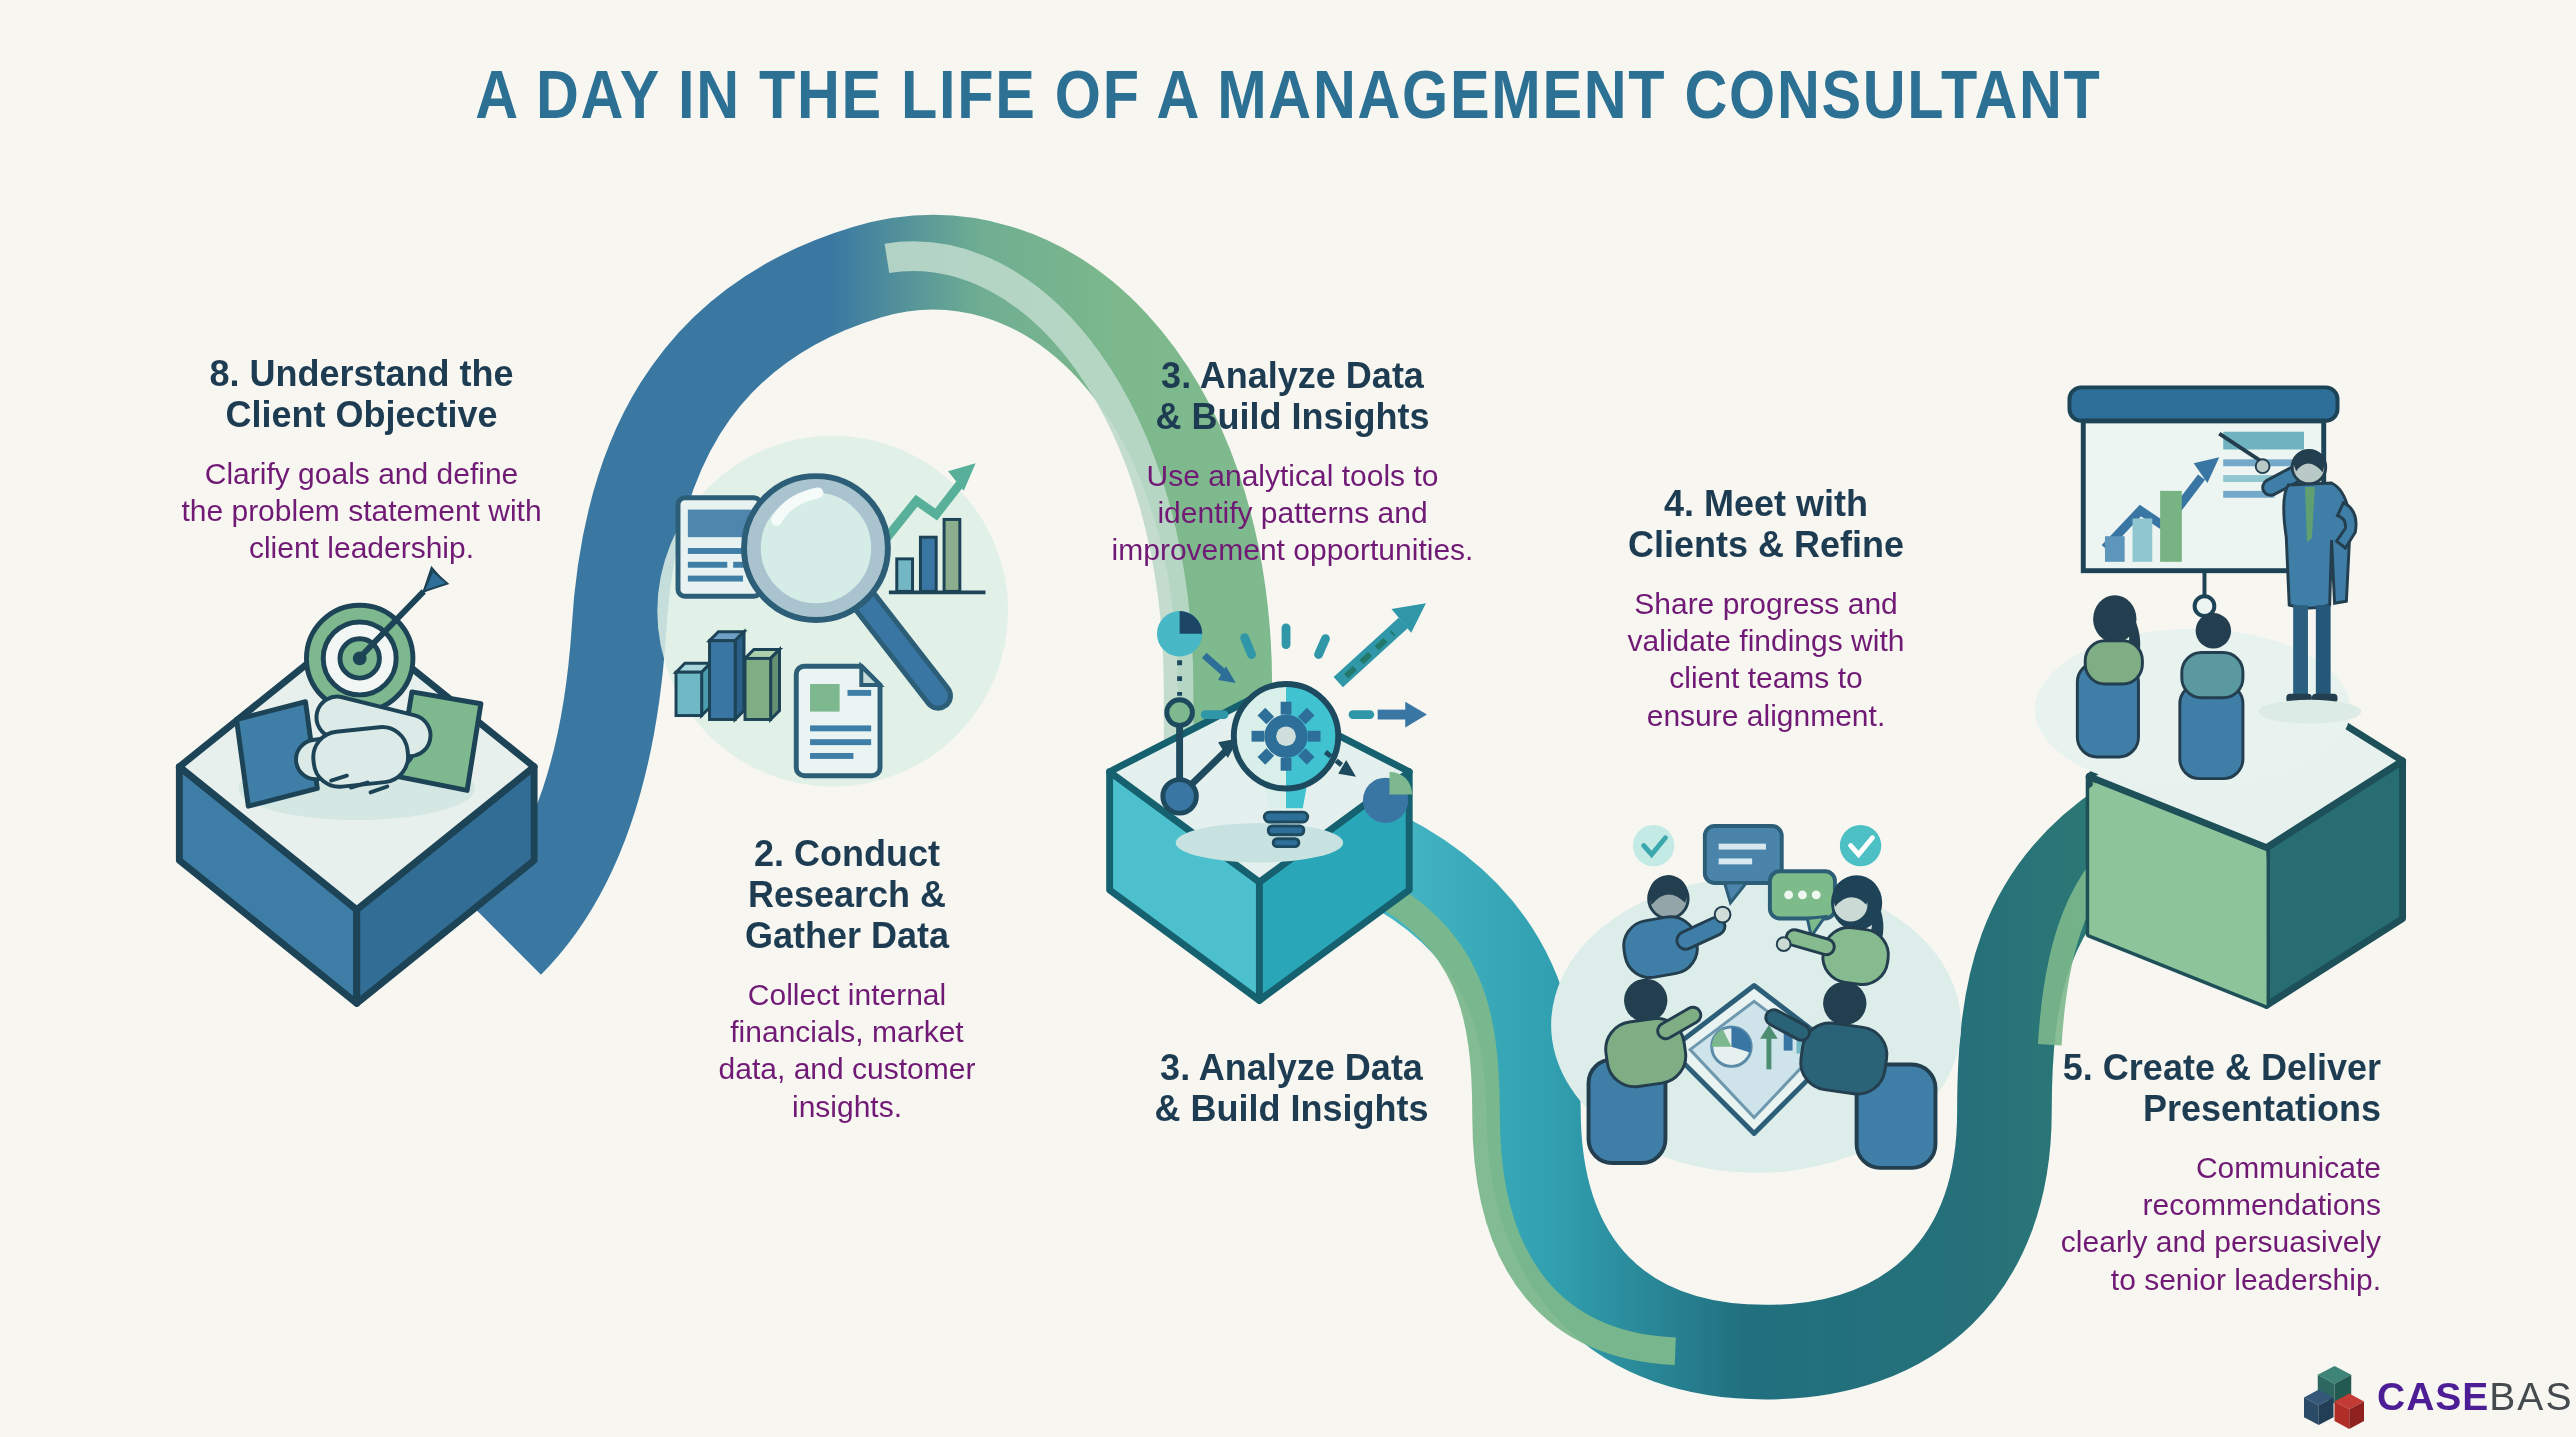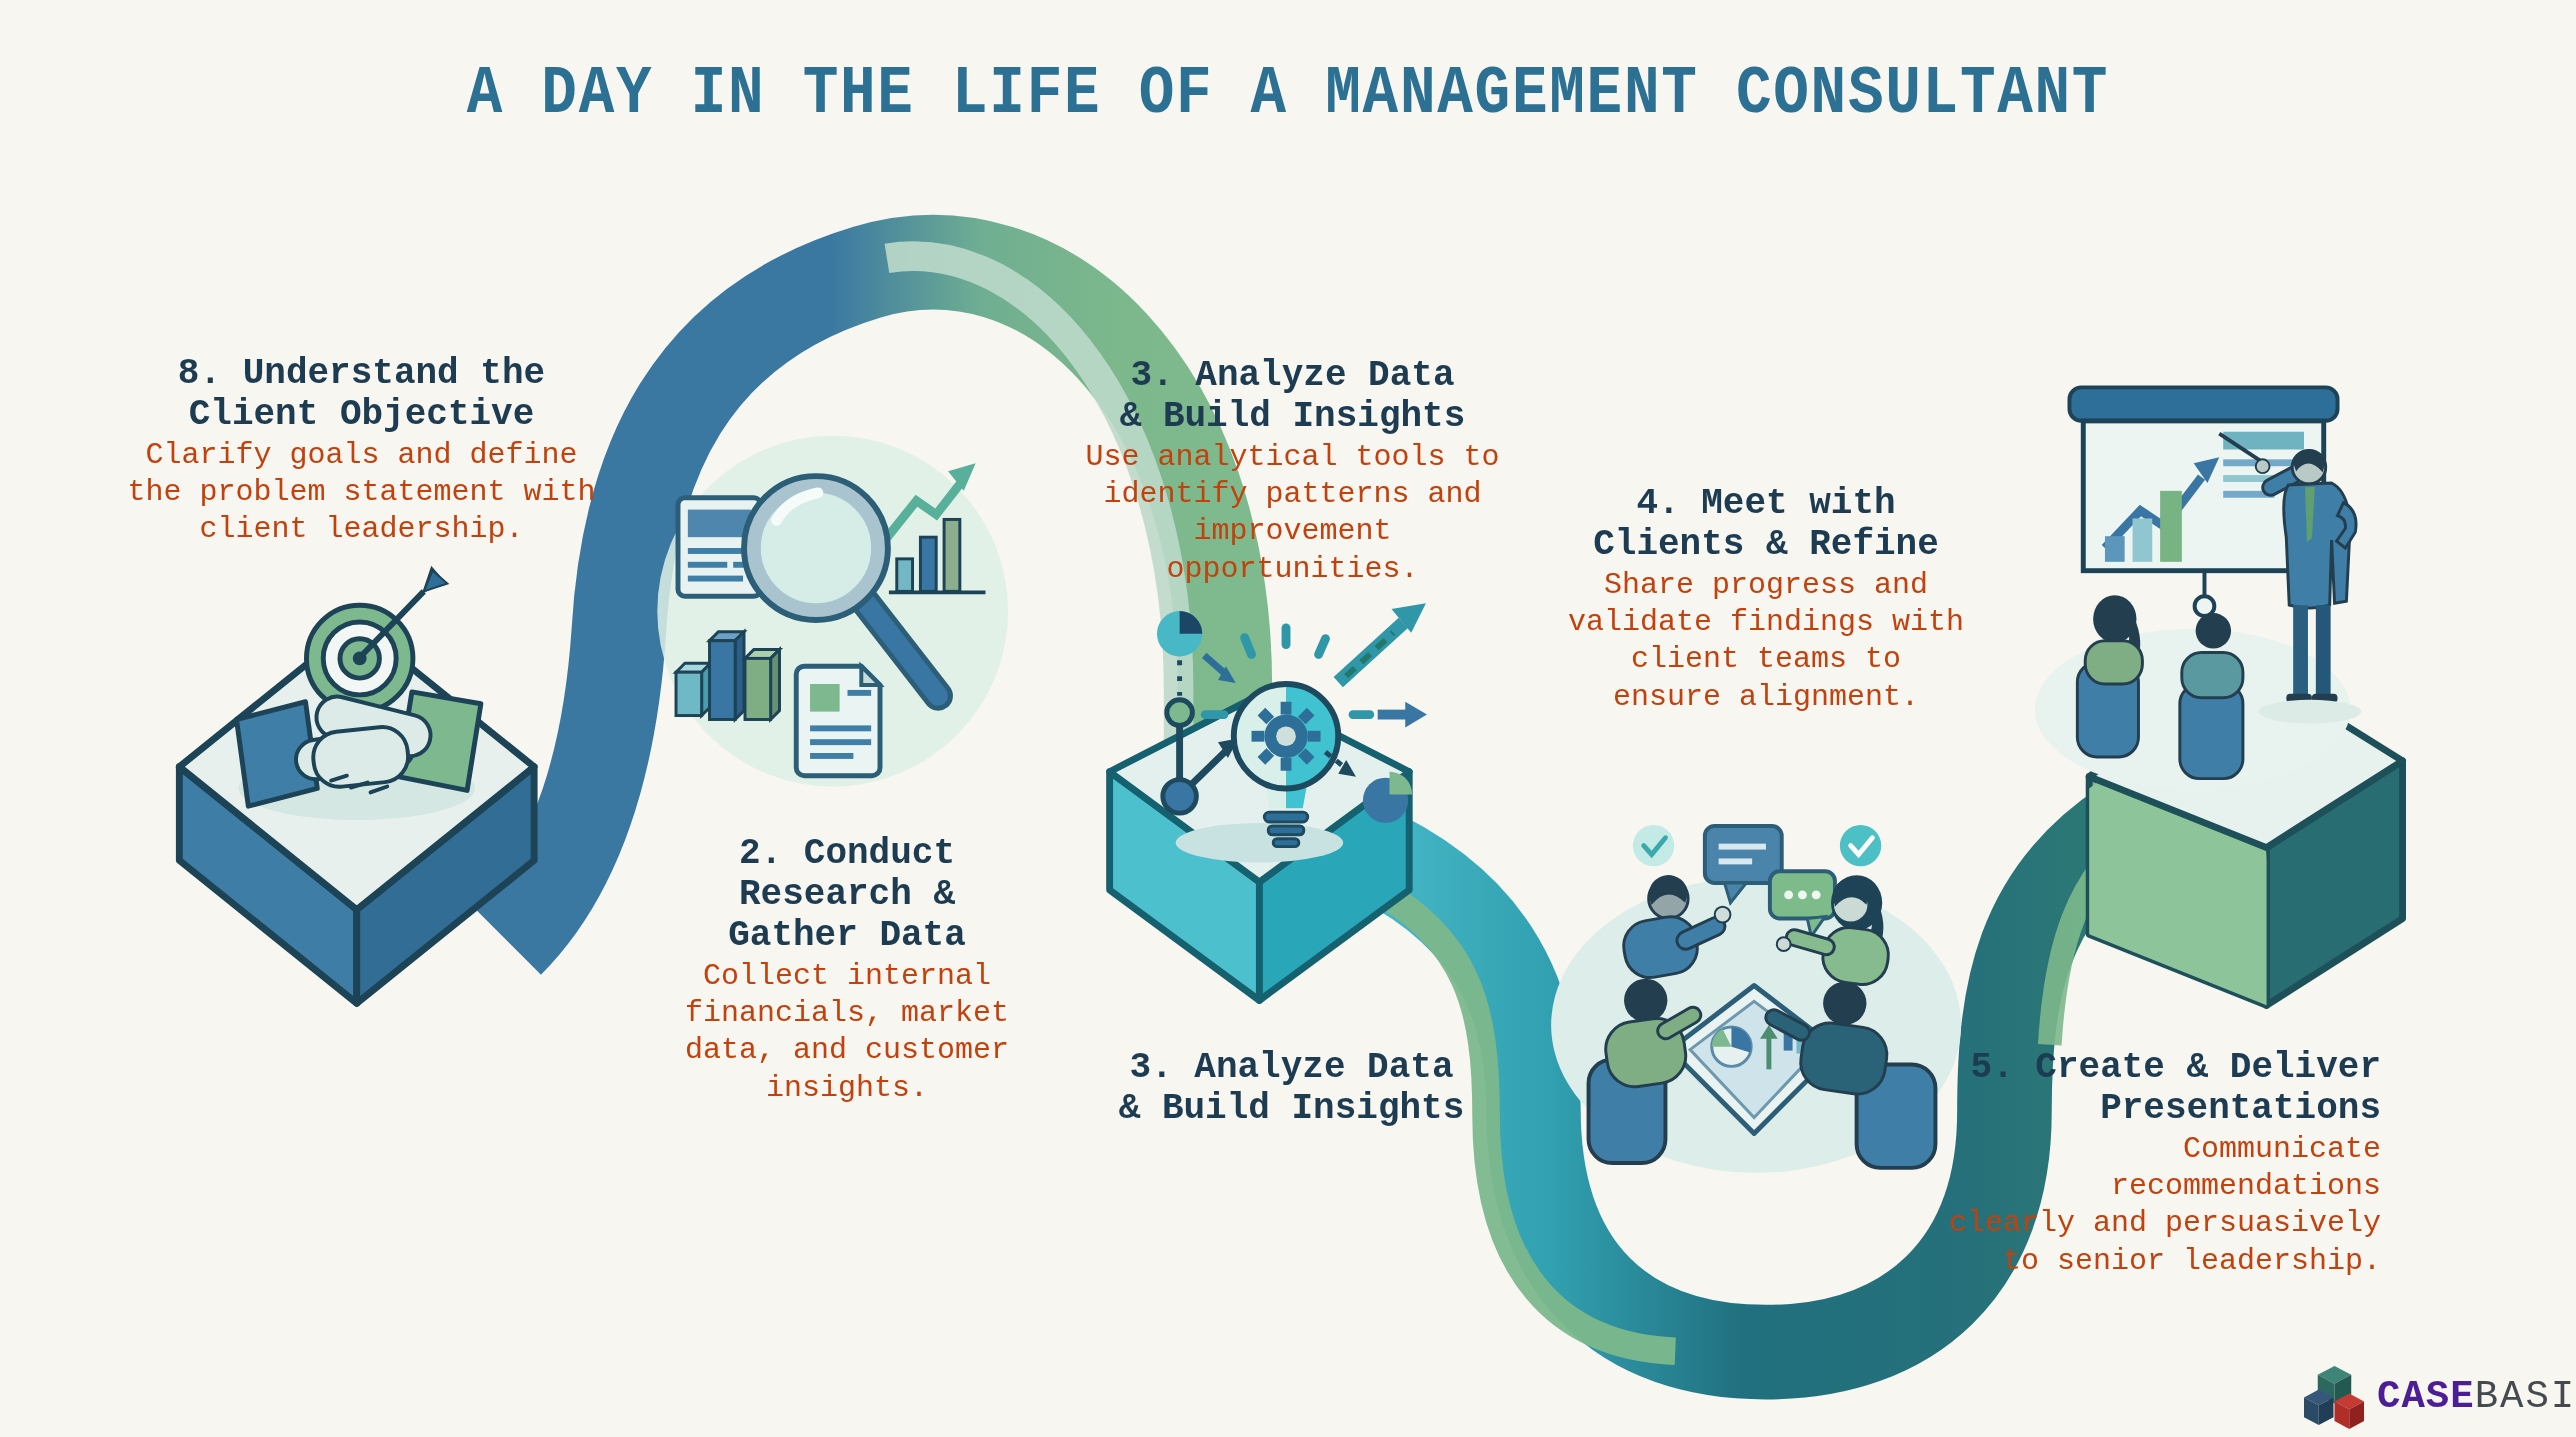--- a/index.html
+++ b/index.html
@@ -1,24 +1,24 @@
 <!DOCTYPE html>
 <html><head>
 <meta charset="utf-8">
 <style>
   html,body{margin:0;padding:0;background:#e8e8e4;}
   .canvas{position:relative;width:2576px;height:1438px;background:#f7f6f1;overflow:hidden;
-          font-family:Liberation Mono, monospace;}
+          font-family:Liberation Sans, sans-serif;}
   .artwork{position:absolute;left:0;top:0;width:2576px;height:1438px;}
   .title{position:absolute;left:0;top:55px;width:2576px;text-align:center;}
   .title span{display:inline-block;transform:scaleX(.86);transform-origin:center;
       font-weight:700;font-size:69px;letter-spacing:2px;color:#2c7193;white-space:nowrap;}
   .step{position:absolute;text-align:center;}
   .step h2{margin:0;font-size:36px;line-height:1.14;font-weight:700;color:#1d3c52;white-space:pre-line;}
-  .step p{margin:2px 0 0 0;font-size:30px;line-height:1.24;color:#c2410c;white-space:pre-line;}
+  .step p{margin:20px 0 0 0;font-size:30px;line-height:1.24;color:#701a75;white-space:pre-line;}
   .s1{left:61px;  top:353px;  width:601px;}
   .s2{left:650px; top:833px;  width:394px;}
   .s3t{left:1067px;top:355px; width:451px;}
   .s4{left:1565px;top:483px;  width:402px;text-align:center;}
   .s3b{left:1069px;top:1047px;width:445px;}
   .s5{left:1940px;top:1047px; width:441px;text-align:right;}
   .logo{position:absolute;left:2304px;top:1364px;display:flex;align-items:center;gap:12px;}
   .logo .brand{font-size:39px;letter-spacing:1px;white-space:nowrap;}
   .logo .brand .bold{font-weight:700;color:#4c1d95;}
   .logo .brand .light{font-weight:400;color:#454a4f;letter-spacing:2px;}

